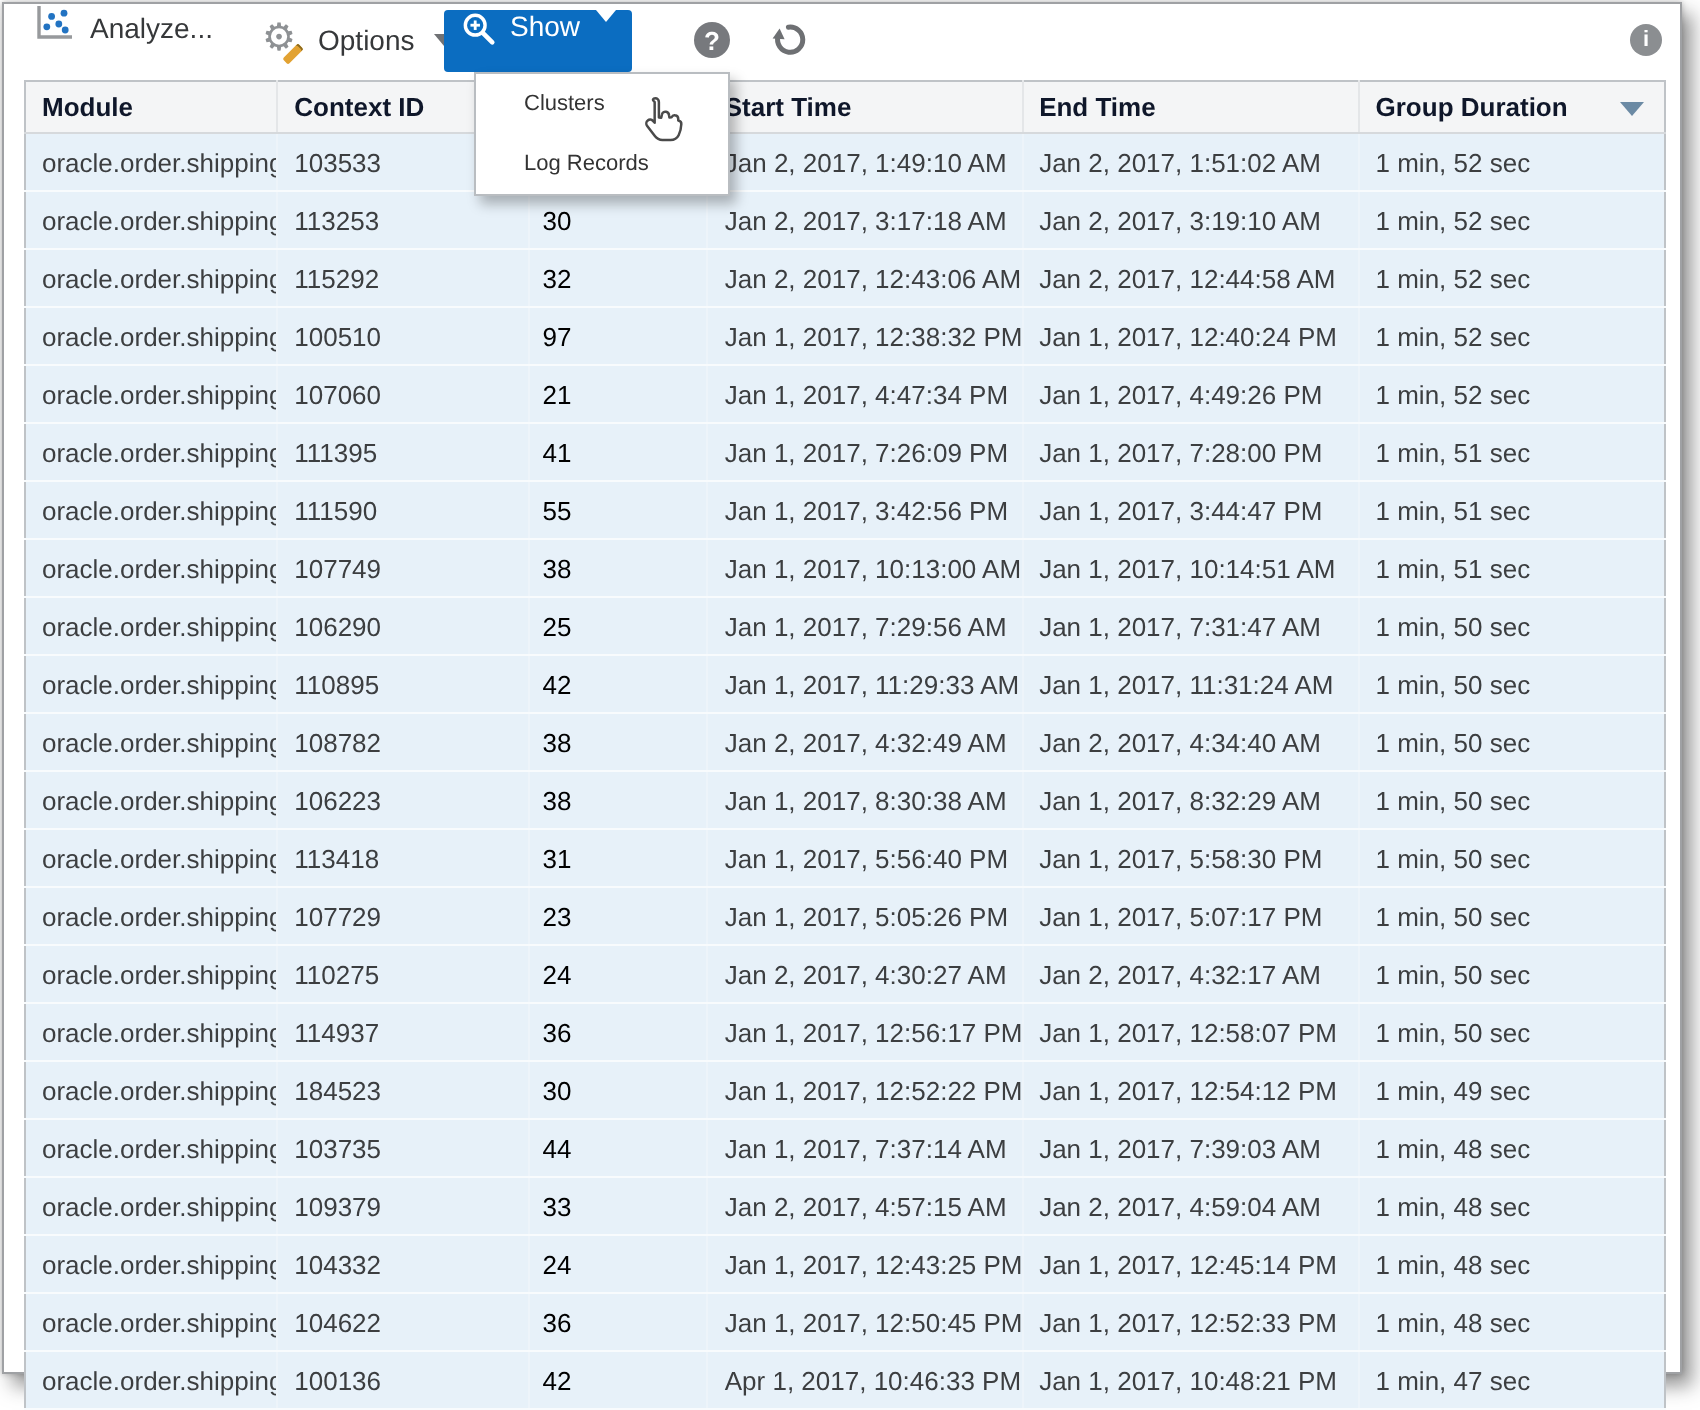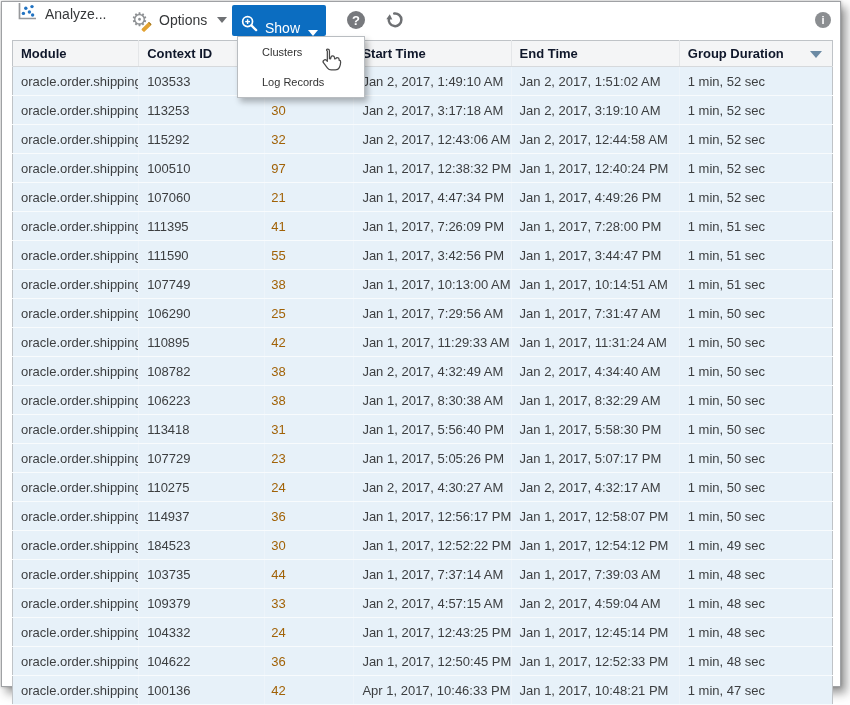--- a/index.html
+++ b/index.html
@@ -6,22 +6,22 @@
   body{width:850px;height:705px;background:#fff;position:relative;overflow:hidden;
        font-family:"Liberation Sans",sans-serif;-webkit-font-smoothing:antialiased}
   .panel{position:absolute;left:1px;top:1px;width:838px;height:684px;background:#fff;
          border:1px solid #9fa1a4;box-shadow:5px 6px 9px rgba(45,45,45,.5),0 0 3px rgba(0,0,0,.25)}
   
   .toolbar{position:absolute;left:0;top:0;right:0;height:38px;background:#fff}
   .tb-item{position:absolute;display:flex;align-items:center;gap:8px;color:#36383a;font-size:14px;cursor:default}
   .caret{width:0;height:0;border-left:5px solid transparent;border-right:5px solid transparent;
          border-top:6px solid #6f7174;margin-left:2px}
   .caret.white{border-top-color:#fff}
-  .show-btn{position:absolute;left:230px;top:3px;width:94px;height:31px;background:#0b6dc1;border-radius:2px;
-            display:flex;align-items:flex-end;justify-content:center;gap:6px;color:#fff;font-size:14px}
+  .show-btn{position:absolute;left:220px;top:3px;width:94px;height:31px;background:#0b6dc1;border-radius:2px;
+            display:flex;align-items:flex-start;justify-content:center;gap:6px;color:#fff;font-size:14px}
   .round-icon{width:18px;height:18px;border-radius:50%;background:#77797d;color:#fff;font-size:13px;
               font-weight:bold;display:flex;align-items:center;justify-content:center;line-height:1}
   .gear-wrap{position:relative;width:20px;height:20px}
   .gear-glyph{font-size:19px;color:#8e9194;line-height:20px}
   .pencil{position:absolute;right:-1px;bottom:1px;width:11px;height:4px;background:#e2a232;
           transform:rotate(-45deg);border-radius:1px;box-shadow:-1px 0 0 #8a6a20 inset}
   .status{position:absolute;right:9px;top:10px;display:flex;align-items:center;gap:6px;font-size:13.5px;color:#333}
   .info-icon{width:16px;height:16px;border-radius:50%;background:#8b8e91;color:#fff;font-size:11px;font-weight:bold;
              display:flex;align-items:center;justify-content:center;line-height:1}
   
@@ -31,21 +31,21 @@
   .cursor{position:absolute;left:317px;top:44px;z-index:30}
   
   table.tbl{position:absolute;left:10px;top:38px;width:821px;border:1px solid #bfc3c7;
             border-collapse:collapse;table-layout:fixed;font-size:13px}
   .tbl th{height:25px;background:#f4f5f6;border-bottom:1px solid #d6d9dc;border-right:1px solid #e4e6e8;
           font-weight:bold;text-align:left;padding:0 0 0 8px;color:#0f172a;white-space:nowrap;overflow:hidden}
   .tbl th:last-child{border-right:none}
   .tbl td{height:28px;background:#e7f1f9;border-bottom:1px solid #f8fbfd;border-right:1px solid #edf4fa;
           padding:0 0 0 8px;color:#3c3e40;white-space:nowrap;overflow:hidden}
   .tbl td:last-child{border-right:none}
-  .tbl td.records{color:#a16207;padding-left:6px}
+  .tbl td.records{color:#000000;padding-left:6px}
   .sort-wrap{position:relative;display:block;padding-right:22px}
   .sort-desc{position:absolute;right:10px;top:50%;margin-top:-3px;width:0;height:0;
              border-left:6px solid transparent;border-right:6px solid transparent;border-top:7px solid #6b8aa4}
 </style>
 </head>
 <body>
 
 <div class="panel">
 
   <div class="toolbar">

